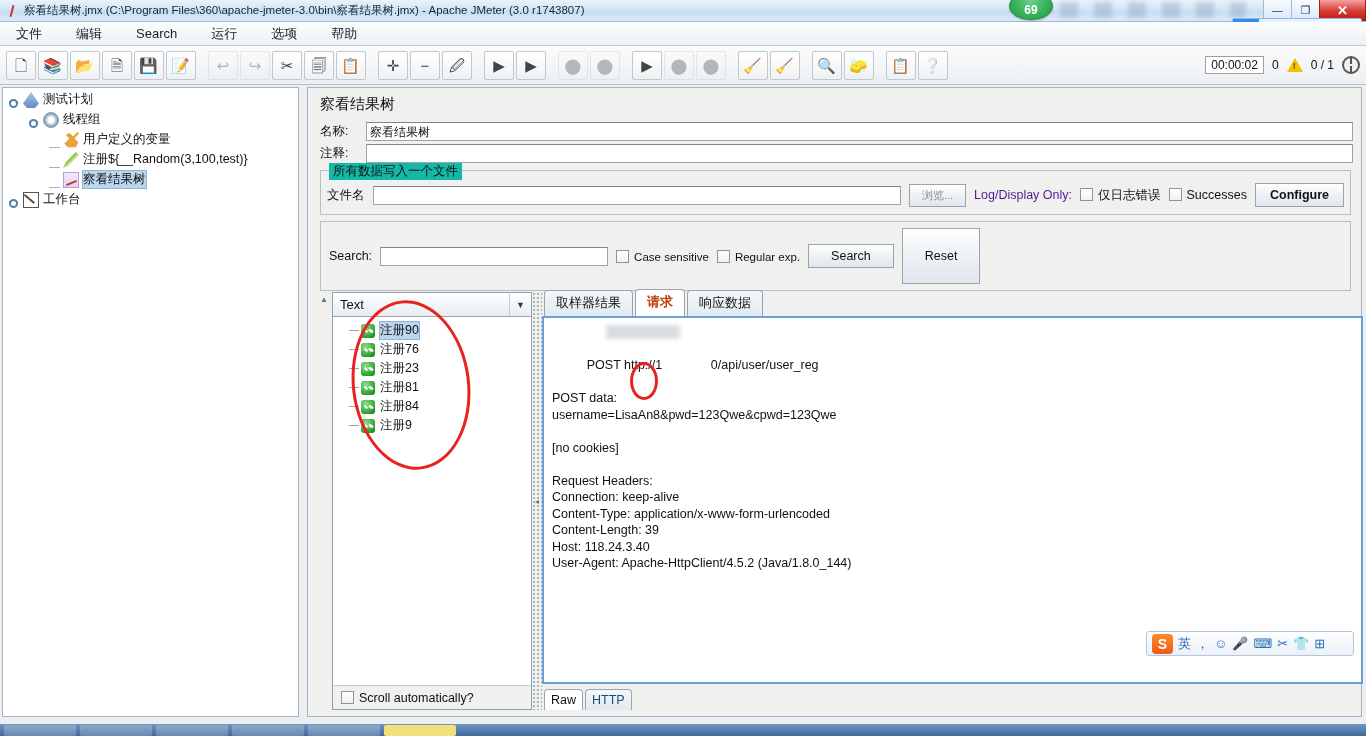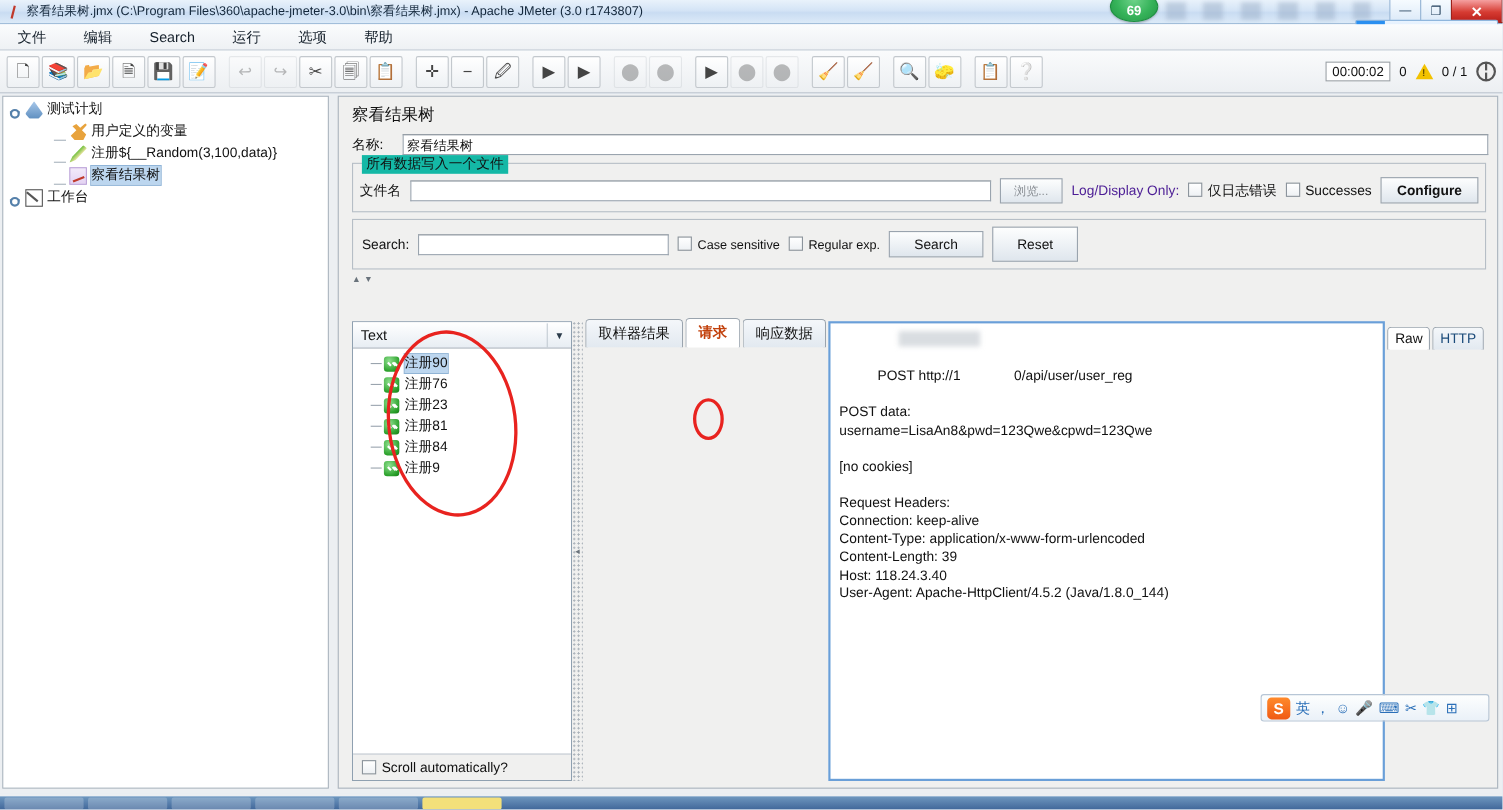--- a/index.html
+++ b/index.html
@@ -187,21 +187,21 @@
     margin:6px 10px 0 12px; border:1px solid #b6bec6; background:#f0f0ef;
     display:flex; align-items:center; gap:8px; padding:6px 8px;
   }
   .splitter-handle{
     margin:4px 0 0 12px; width:24px; height:8px; display:flex; gap:3px; align-items:center;
     color:#6a737c; font-size:8px;
   }
 
   
   .results{
-    position:absolute; left:12px; top:204px; width:1031px; height:418px; display:flex;
+    position:absolute; left:24px; top:204px; width:1031px; height:418px; display:flex;
   }
   .res-left{
     width:200px; background:#fff; border:1px solid #8fa0b0; display:flex; flex-direction:column;
   }
   .combo{
     height:24px; border-bottom:1px solid #9aa4ae;
     background:linear-gradient(to bottom,#ffffff,#e7edf3);
     display:flex; align-items:center; padding-left:7px; font-size:13px; color:#111;
   }
   .combo-arrow{
@@ -225,21 +225,21 @@
   .scroll-row{
     height:24px; border-top:1px solid #c3cbd3; display:flex; align-items:center;
     padding-left:8px; background:#f0f0ef; font-size:12.5px; color:#111;
   }
   .v-split{
     width:10px; background:#f0f0ef;
     background-image:radial-gradient(#aab2ba 1px, transparent 1px);
     background-size:4px 4px;
     display:flex; align-items:center; justify-content:center; color:#6a737c; font-size:8px;
   }
-  .res-right{ flex:1; display:flex; flex-direction:row; }
+  .res-right{ flex:1; display:flex; flex-direction:column; }
   .tabs{ display:flex; align-items:flex-end; height:24px; padding-left:2px; }
   .tab{
     border:1px solid #9aa4ae; border-bottom:none; border-radius:4px 4px 0 0;
     background:linear-gradient(to bottom,#f4f7fa,#e2e9f0);
     font-size:13px; color:#111; padding:3px 11px 4px; margin-right:2px; cursor:default;
   }
   .tab.active{ background:#fff; color:#c2410c; font-weight:bold; padding-bottom:5px; }
   .resp-box{
     flex:1; background:#fff; border:2px solid #6a9fd8; overflow:hidden; position:relative;
     padding:6px 8px; font-size:12.5px; color:#111; line-height:16.5px; white-space:pre;
@@ -428,49 +428,58 @@
 
 <div class="main">
 
   <div class="tree-pane">
     <div id="tree-host">
         <div class="tree-row tree-indent-1">
           <span class="tree-handle"></span>
           <span class="tnode-ico ico-plan"></span>
           <span class="tree-label">测试计划</span>
         </div>
+        <div class="tree-row tree-indent-2">
+          <span class="tree-handle"></span>
+          <span class="tnode-ico ico-thread"></span>
+          <span class="tree-label">线程组</span>
+        </div>
         <div class="tree-row tree-indent-3">
           <span style="width: 11px; margin-right: 3px; display: inline-block; border-top: 1px solid rgb(169, 179, 189);"></span>
           <span class="tnode-ico ico-vars"></span>
           <span class="tree-label">用户定义的变量</span>
         </div>
         <div class="tree-row tree-indent-3">
           <span style="width: 11px; margin-right: 3px; display: inline-block; border-top: 1px solid rgb(169, 179, 189);"></span>
           <span class="tnode-ico ico-pen"></span>
-          <span class="tree-label">注册${__Random(3,100,data)}</span>
+          <span class="tree-label">注册${__Random(3,100,test)}</span>
         </div>
         <div class="tree-row tree-indent-3">
           <span style="width: 11px; margin-right: 3px; display: inline-block; border-top: 1px solid rgb(169, 179, 189);"></span>
           <span class="tnode-ico ico-tree"></span>
           <span class="tree-label sel">察看结果树</span>
         </div>
         <div class="tree-row tree-indent-1">
           <span class="tree-handle"></span>
           <span class="tnode-ico ico-wb"></span>
           <span class="tree-label">工作台</span>
         </div>
       </div>
   </div>
 
   <div class="right-pane">
     <div class="pane-title">察看结果树</div>
 
     <div class="form-row">
       <span class="form-label">名称:</span>
       <div class="form-input">察看结果树</div>
+    </div>
+    <div class="form-row">
+      <span class="form-label">注释:</span>
+      <div class="form-input"></div>
     </div>
 
     <div class="group">
       <span class="group-title">所有数据写入一个文件</span>
       <div style="display:flex;align-items:center;gap:8px;">
         <span style="font-size:12.5px;color:#111;">文件名</span>
         <div class="form-input" style="flex:1;max-width:530px;"></div>
         <div class="btn small">浏览...</div>
         <span style="font-size:12.5px;color:#4c1d95;">Log/Display Only:</span>
         <label style="font-size:12.5px;color:#111;white-space:nowrap;">
@@ -486,21 +495,21 @@
     <div class="search-bar">
       <span style="font-size:12.5px;color:#111;">Search:</span>
       <div class="form-input" style="max-width:228px;width:228px;flex:none;"></div>
       <label style="font-size:11.5px;color:#111;white-space:nowrap;">
         <span class="cb"></span><span>Case sensitive</span>
       </label>
       <label style="font-size:11.5px;color:#111;white-space:nowrap;">
         <span class="cb"></span><span>Regular exp.</span>
       </label>
       <div class="btn" style="padding:4px 22px;">Search</div>
-      <div class="btn" style="padding:8px 22px;">Reset</div>
+      <div class="btn" style="padding:20px 22px;">Reset</div>
     </div>
 
     <div class="splitter-handle">
       <span>▲</span>
       <span>▼</span>
     </div>
 
     <div class="results">
       <div class="res-left">
         <div class="combo">

